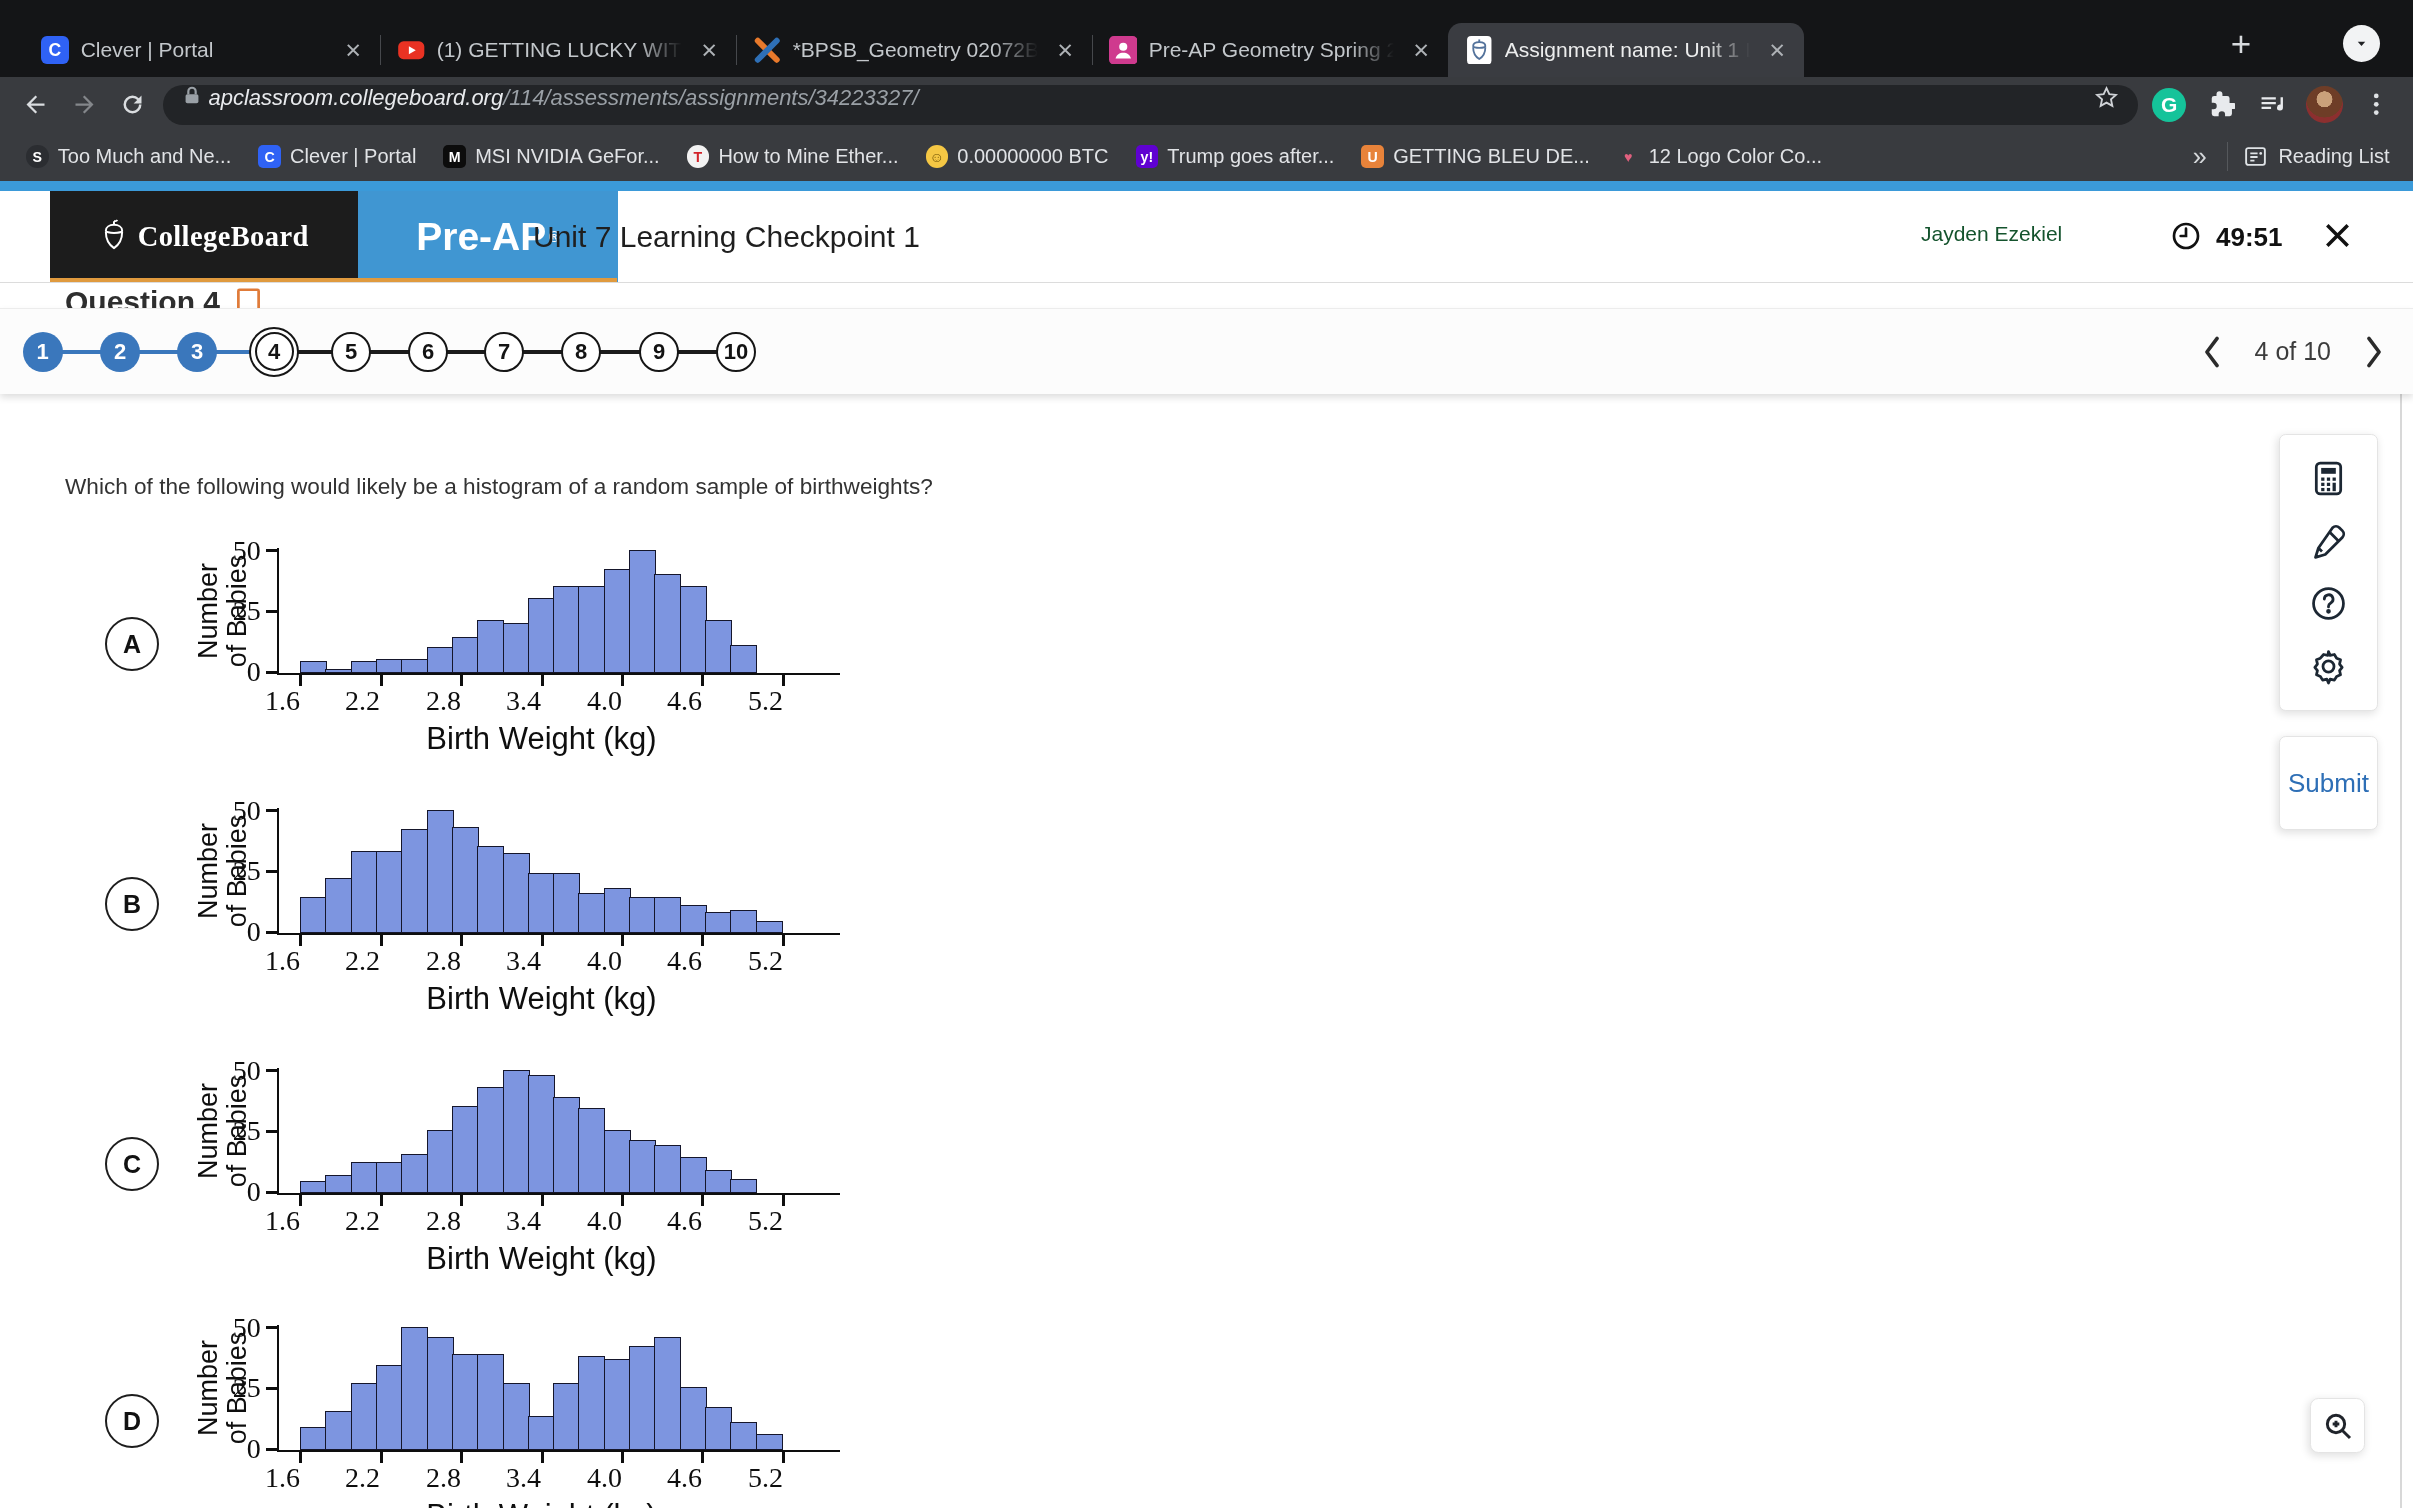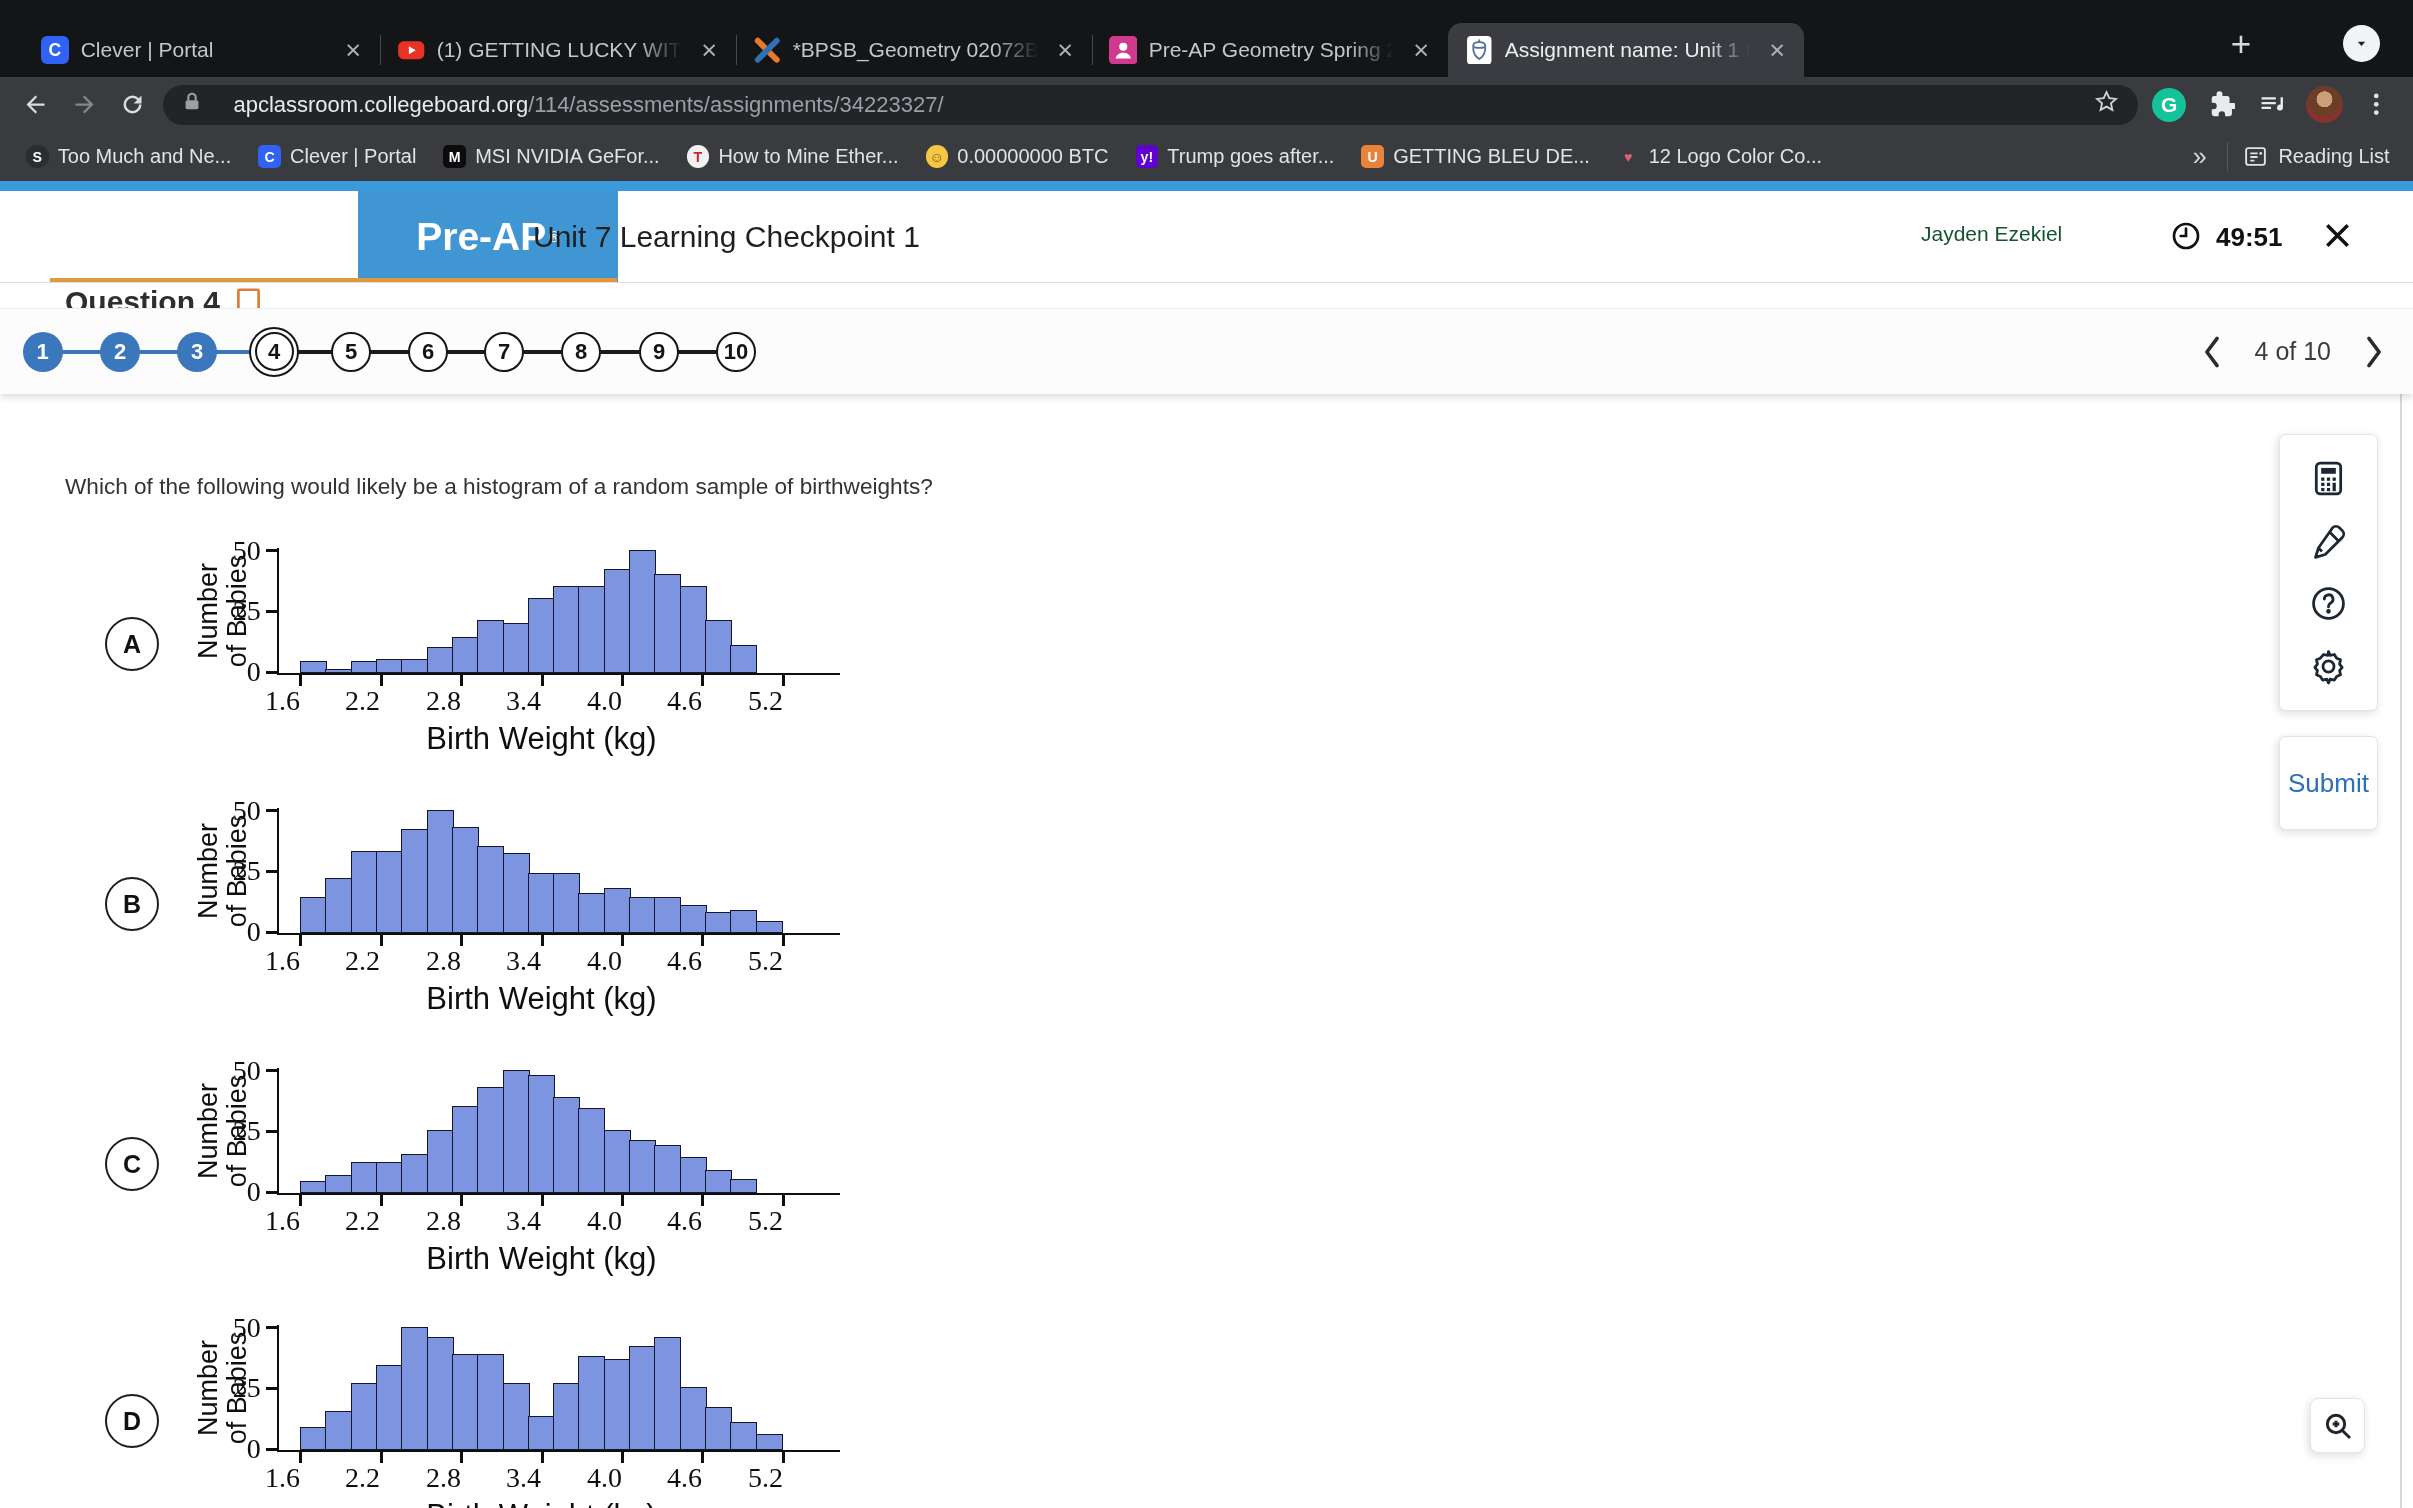--- a/index.html
+++ b/index.html
@@ -26,22 +26,22 @@
   #tabsearch{position:absolute;left:2343px;top:25px;width:37px;height:37px;border-radius:50%;
              background:#f2f3f4;display:flex;align-items:center;justify-content:center;}
   #tabsearch svg{width:15px;height:15px;fill:#202124;}
 
   
   #toolbar{position:absolute;left:0;top:77px;width:2413px;height:55px;background:#393b3f;
            display:flex;align-items:center;padding:0 17px;gap:11.7px;box-sizing:border-box;}
   .navbtn{width:37px;height:37px;display:flex;align-items:center;justify-content:center;}
   .navbtn svg{width:27px;height:27px;fill:#dadde0;}
   .navbtn.disabled svg{fill:#84878b;}
-  #omnibox{flex:1;height:40px;border-radius:20px;background:#222427;display:flex;align-items:center;
-           padding:0 18.4px;gap:30px;font-size:22px;min-width:0;}
+  #omnibox{flex:1;height:40px;border-radius:20px;background:#222427;display:flex;align-items:flex-start;
+           padding:0 18.4px;gap:5px;font-size:22px;min-width:0;font-style:italic;}
   #omnibox .lock svg{width:22px;height:22px;}
   #urltext{flex:1;white-space:nowrap;overflow:hidden;}
   .url-domain{color:#e8eaed;} .url-path{color:#9aa0a6;}
   #omnibox .star svg{width:25px;height:25px;}
   .tbicon{width:40px;height:40px;display:flex;align-items:center;justify-content:center;flex:none;}
   #grammarly{width:34px;height:34px;border-radius:50%;background:#15c39a;color:#fff;font-weight:bold;
              font-size:21px;display:flex;align-items:center;justify-content:center;}
   #avatar{width:37px;height:37px;border-radius:50%;
           background:radial-gradient(circle at 50% 36%, #caa07a 0 26%, #6e3d27 27% 60%, #8c2f2f 61%);}
   .tbicon svg{width:28.5px;height:28.5px;}
@@ -321,20 +321,28 @@
           <circle cx="17" cy="9" r="1.3" fill="#dfe3e6" stroke="none"></circle>
         </svg>
       <span>Reading List</span>
     </span>
   </div>
 </div>
 
 <div id="bluestrip"></div>
 
 <div id="appheader">
+  <div id="brandblock">
+    <svg viewBox="0 0 24 30" fill="none" stroke="#fff" stroke-width="1.7">
+      <path d="M5 10c0-3 3-5 7-5s7 2 7 5c0 1-3 2-7 2s-7-1-7-2z"></path>
+        <path d="M5 11c0 8 4 12 7 14 3-2 7-6 7-14"></path>
+        <path d="M12 5V2M12 2c2 0 3-1 3-1"></path>
+    </svg>
+    <span id="brandname">CollegeBoard</span>
+  </div>
   <div id="preapblock">
     <span>Pre-AP</span>
       <sup>®</sup>
   </div>
   <div id="orangeline"></div>
   <div id="apptitle">Unit 7 Learning Checkpoint 1</div>
   <div id="userchip">Jayden Ezekiel</div>
   <div id="clockicon">
     <svg viewBox="0 0 24 24" fill="none" stroke="#111" stroke-width="2">
         <circle cx="12" cy="12" r="9"></circle>

